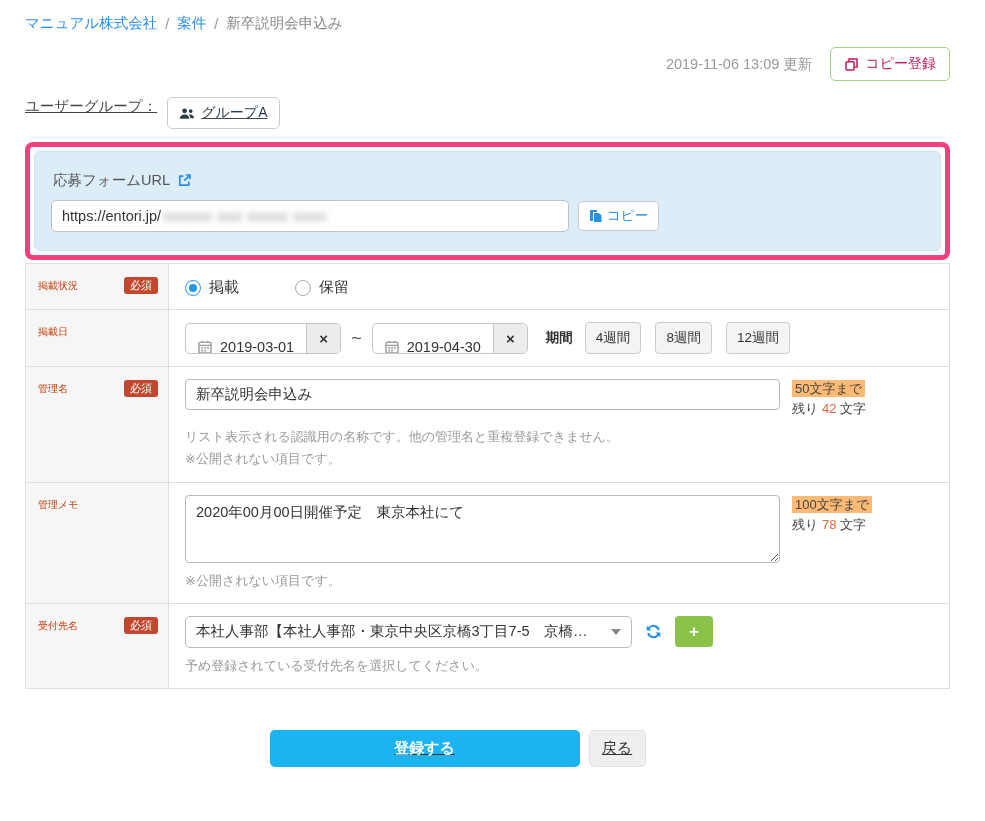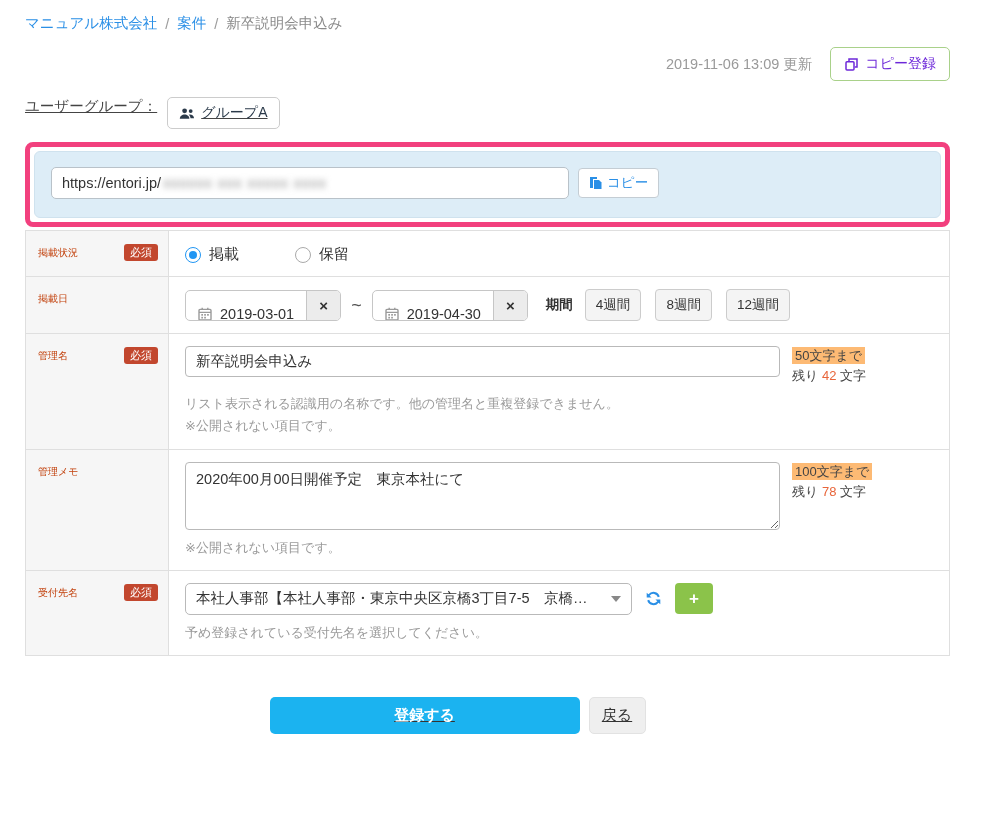--- a/index.html
+++ b/index.html
@@ -17,21 +17,21 @@
   
   .breadcrumb { font-size: 14.5px; color:#8a8a8a; display:flex; gap:8px; align-items:center; }
   .breadcrumb a { color:#2a8fe6; text-decoration:none; cursor:pointer; }
   .breadcrumb .sep { color:#9a9a9a; }
 
   
   .meta-row { display:flex; justify-content:flex-end; align-items:center; gap:18px; margin-top:14px; height:34px; }
   .updated { color:#9a9a9a; font-size:14.5px; }
   .btn-copy-register {
     display:inline-flex; align-items:center; gap:6px;
-    background:#fff; border:1px solid #a9d18a; color:#6d28d9;
+    background:#fff; border:1px solid #a9d18a; color:#be185d;
     border-radius:5px; padding:7px 13px; font-size:14px; cursor:pointer;
     font-family: inherit;
   }
   .btn-copy-register svg { display:block; }
 
   
   .page-title {
     margin:10px 0 0 0; font-size:19px; font-weight:500; color:#333;
     padding-bottom:13px; border-bottom:1px solid #e8e8e8;
   }
@@ -197,20 +197,30 @@
             <circle cx="14.6" cy="5" r="2.4"></circle>
             <path d="M13.6 9.4c2.8.1 5.2 1.9 5.2 4.6h-4.4c-.2-1.9-1-3.5-2.4-4.3z"></path>
           </svg>
       </span>
       <span>グループA</span>
     </span>
   </div>
 
   <div class="highlight-box">
     <div class="url-panel">
+      <div class="url-label-row">
+        <span>応募フォームURL</span>
+        <span class="ext-link">
+          <svg width="15" height="15" viewBox="0 0 15 15">
+              <path fill="none" stroke="currentColor" stroke-width="1.7" d="M6.5 3.2H2.8v9h9V8.5"></path>
+              <path fill="none" stroke="currentColor" stroke-width="1.7" d="M8.7 2h4.3v4.3"></path>
+              <path fill="none" stroke="currentColor" stroke-width="1.7" d="M12.6 2.4L7.3 7.7"></path>
+            </svg>
+        </span>
+      </div>
       <div class="url-row">
         <div class="url-input">
           <span>https://entori.jp/</span>
           <span class="url-masked">xxxxxx xxx xxxxx xxxx</span>
         </div>
         <button class="btn-copy">
           <span style="display:inline-flex;">
             <svg width="13" height="14" viewBox="0 0 13 14">
                 <path fill="#2a8fe6" d="M1 1h7v2H4v9H1z"></path>
                 <path fill="#2a8fe6" d="M5 4h5l2.5 2.5V13H5z"></path>

